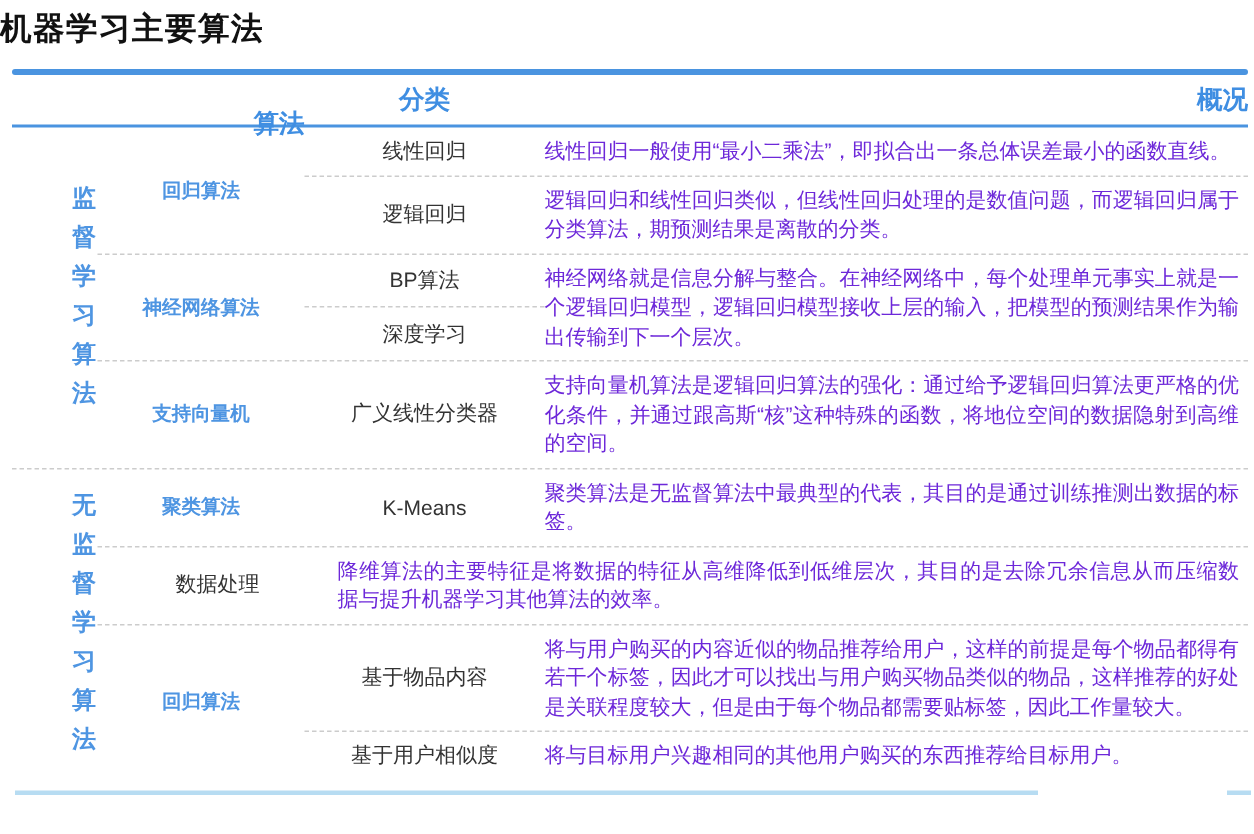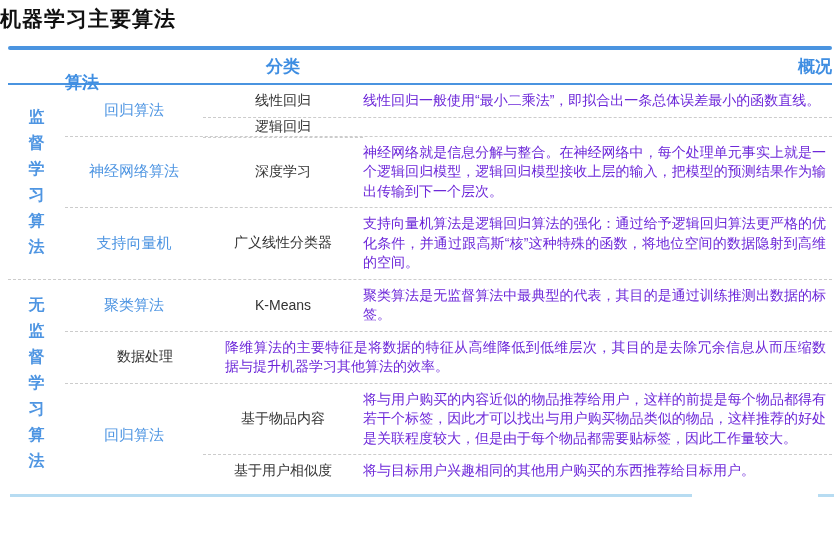--- a/index.html
+++ b/index.html
@@ -19,39 +19,39 @@
   .table { margin: 13px 4px 0 8px; width: 824px; }
 
   .topline  { height: 4px; background: #4a94e0; border-radius: 2px; }
   .underline{ height: 2px; background: #4a94e0; }
 
   .header-row {
     display: flex; height: 33px; align-items: center;
     color: #3f8ee2; font-weight: bold; font-size: 17px;
   }
   .h-group { width: 57px; }
-  .h-algo  { width: 138px; text-align: left; margin-top: 31px; }
+  .h-algo  { width: 138px; text-align: right; margin-top: 31px; }
   .h-cat   { width: 160px; text-align: center; }
   .h-ov    { flex: 1; text-align: right; }
 
   .grp { display: flex; }
   .grp-label {
-    width: 57px; display: flex; align-items: center; justify-content: center;
+    width: 57px; display: flex; align-items: center; justify-content: flex-end;
     color: #4e95e2; font-size: 16px; font-weight: 600;
   }
   .grp-label span {
     display: block; width: 18px; line-height: 26px; text-align: center;
     word-break: break-all; line-break: anywhere;
   }
   .grp-content { flex: 1; min-width: 0; }
 
   .algo { display: flex; }
   .algo-label {
     width: 138px; display: flex; align-items: center; justify-content: center;
-    color: #4e95e2; font-size: 15px;
+    color: #4e95e2; font-size: 13px; font-weight: bold;
   }
   .algo-content { flex: 1; min-width: 0; }
 
   .subrow { display: flex; }
   .cat {
     width: 160px; display: flex; align-items: center; justify-content: center;
     font-size: 14px; color: #333333; text-align: left;
   }
   .ov {
     flex: 1; font-size: 14px; line-height: 19.5px; color: #6d28d9;
@@ -99,31 +99,33 @@
         <div class="algo">
           <div class="algo-label">回归算法</div>
           <div class="algo-content">
             <div class="subrow">
               <div class="cat">线性回归</div>
               <div class="ov">线性回归一般使用“最小二乘法”，即拟合出一条总体误差最小的函数直线。</div>
             </div>
             <div class="div-sub"></div>
             <div class="subrow">
               <div class="cat">逻辑回归</div>
+              <div class="ov">逻辑回归和线性回归类似，但线性回归处理的是数值问题，而逻辑回归属于分类算法，期预测结果是离散的分类。</div>
             </div>
           </div>
         </div>
 
         <div class="div-group"></div>
 
         <div class="algo">
           <div class="algo-label">神经网络算法</div>
           <div class="algo-content">
             <div class="subrow">
               <div class="nn-cats">
+                <div class="nn-cat">BP算法</div>
                 <div class="div-cat"></div>
                 <div class="nn-cat">深度学习</div>
               </div>
               <div class="ov">神经网络就是信息分解与整合。在神经网络中，每个处理单元事实上就是一个逻辑回归模型，逻辑回归模型接收上层的输入，把模型的预测结果作为输出传输到下一个层次。</div>
             </div>
           </div>
         </div>
 
         <div class="div-group"></div>
 

